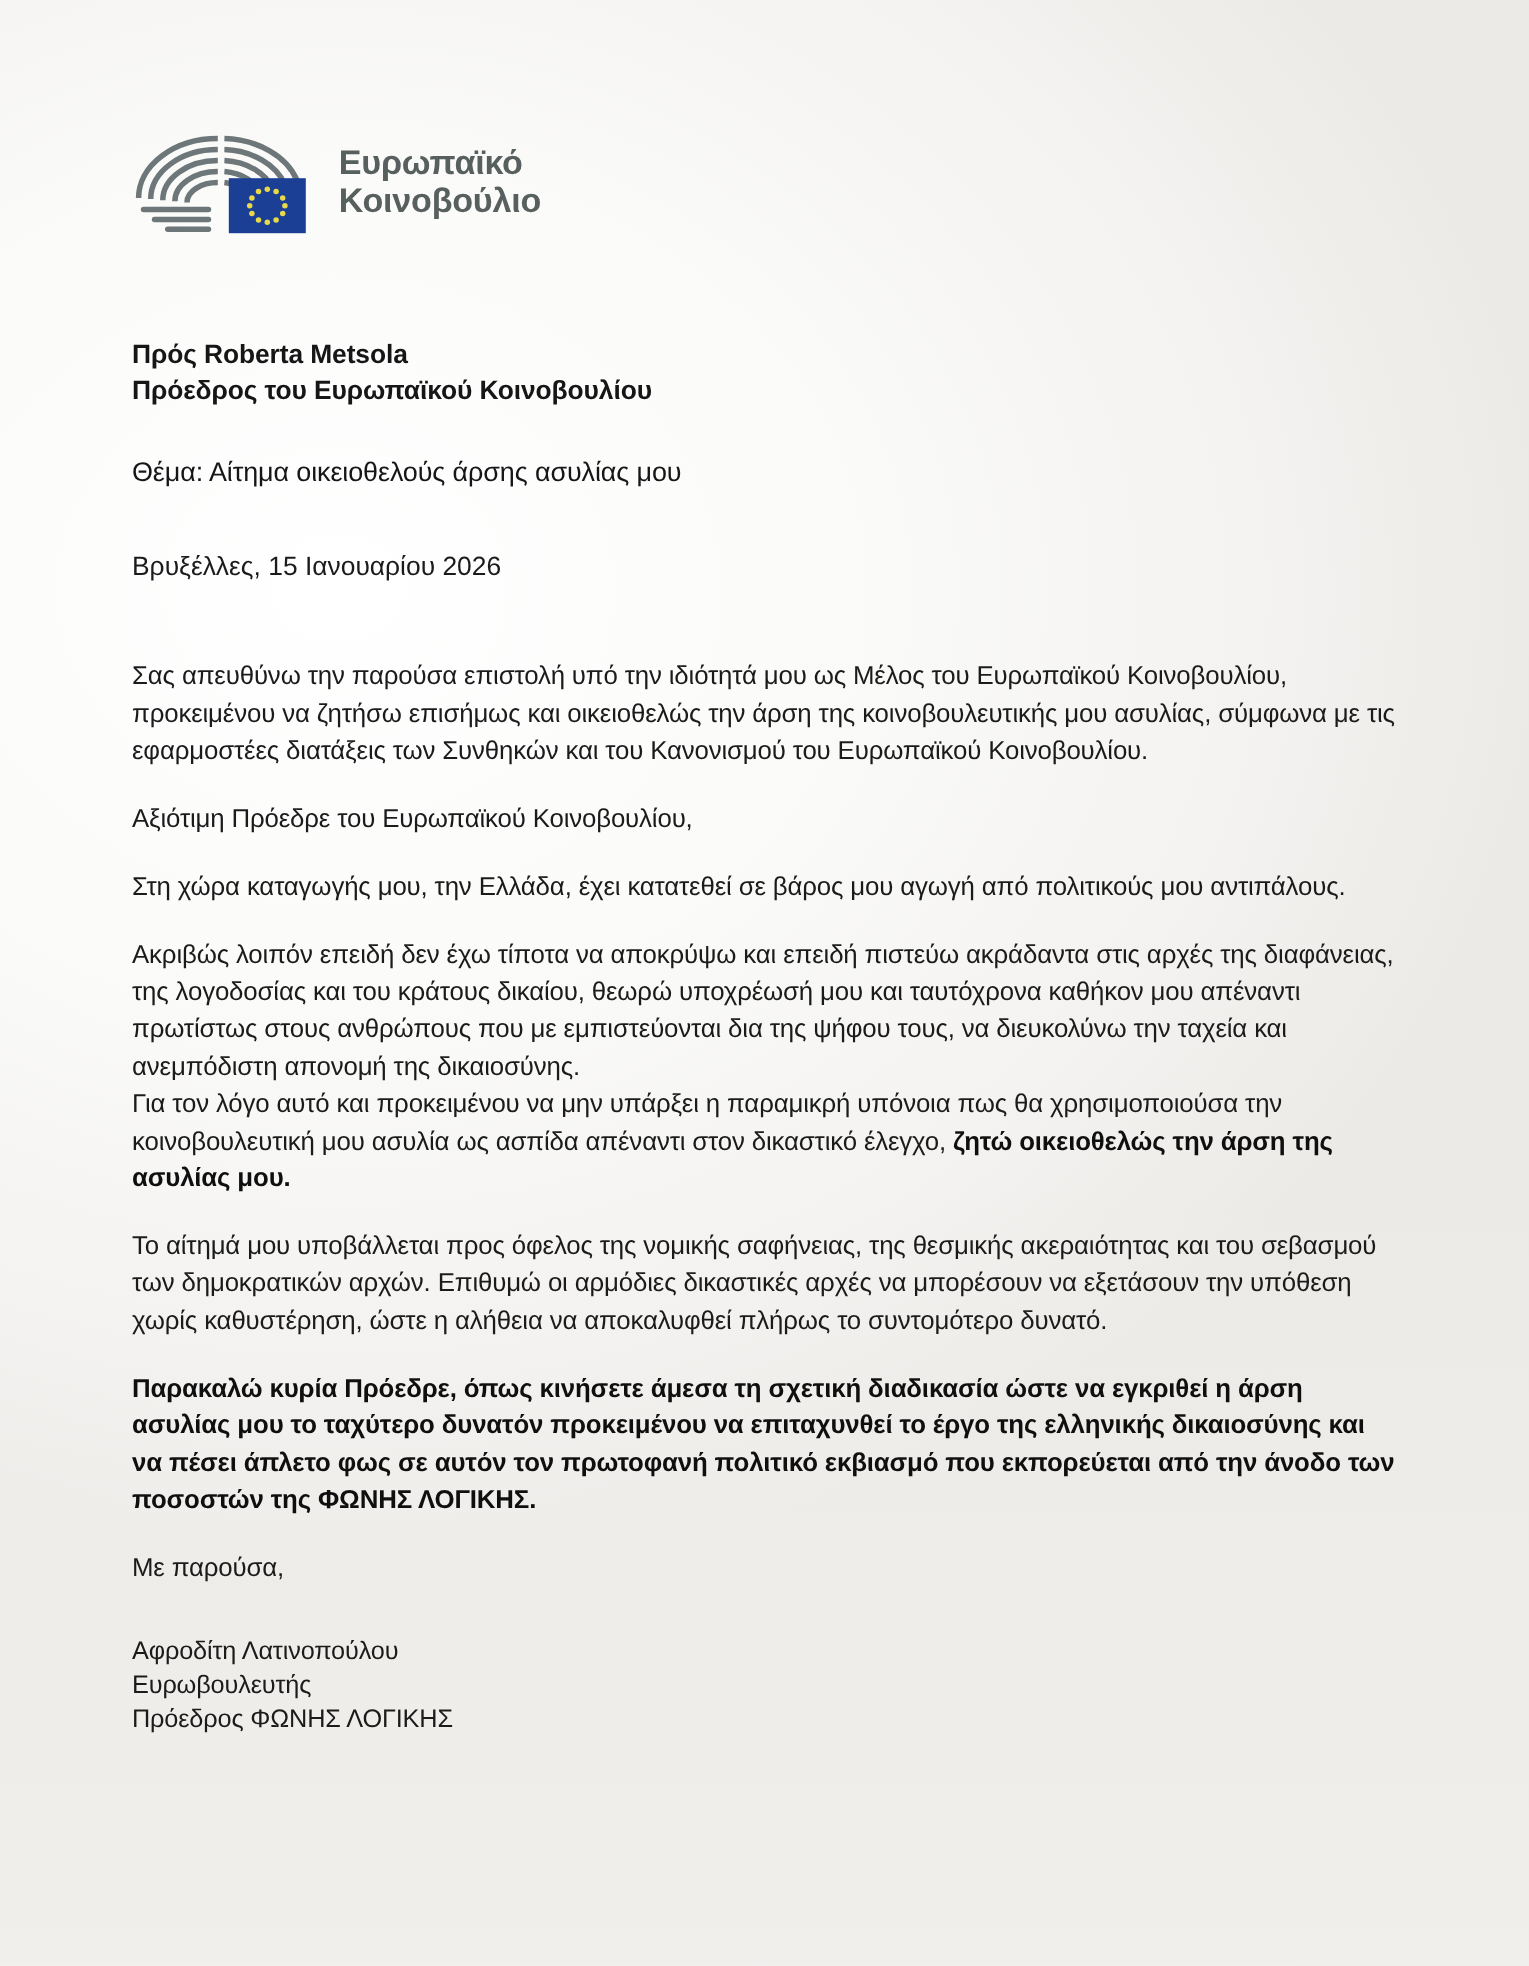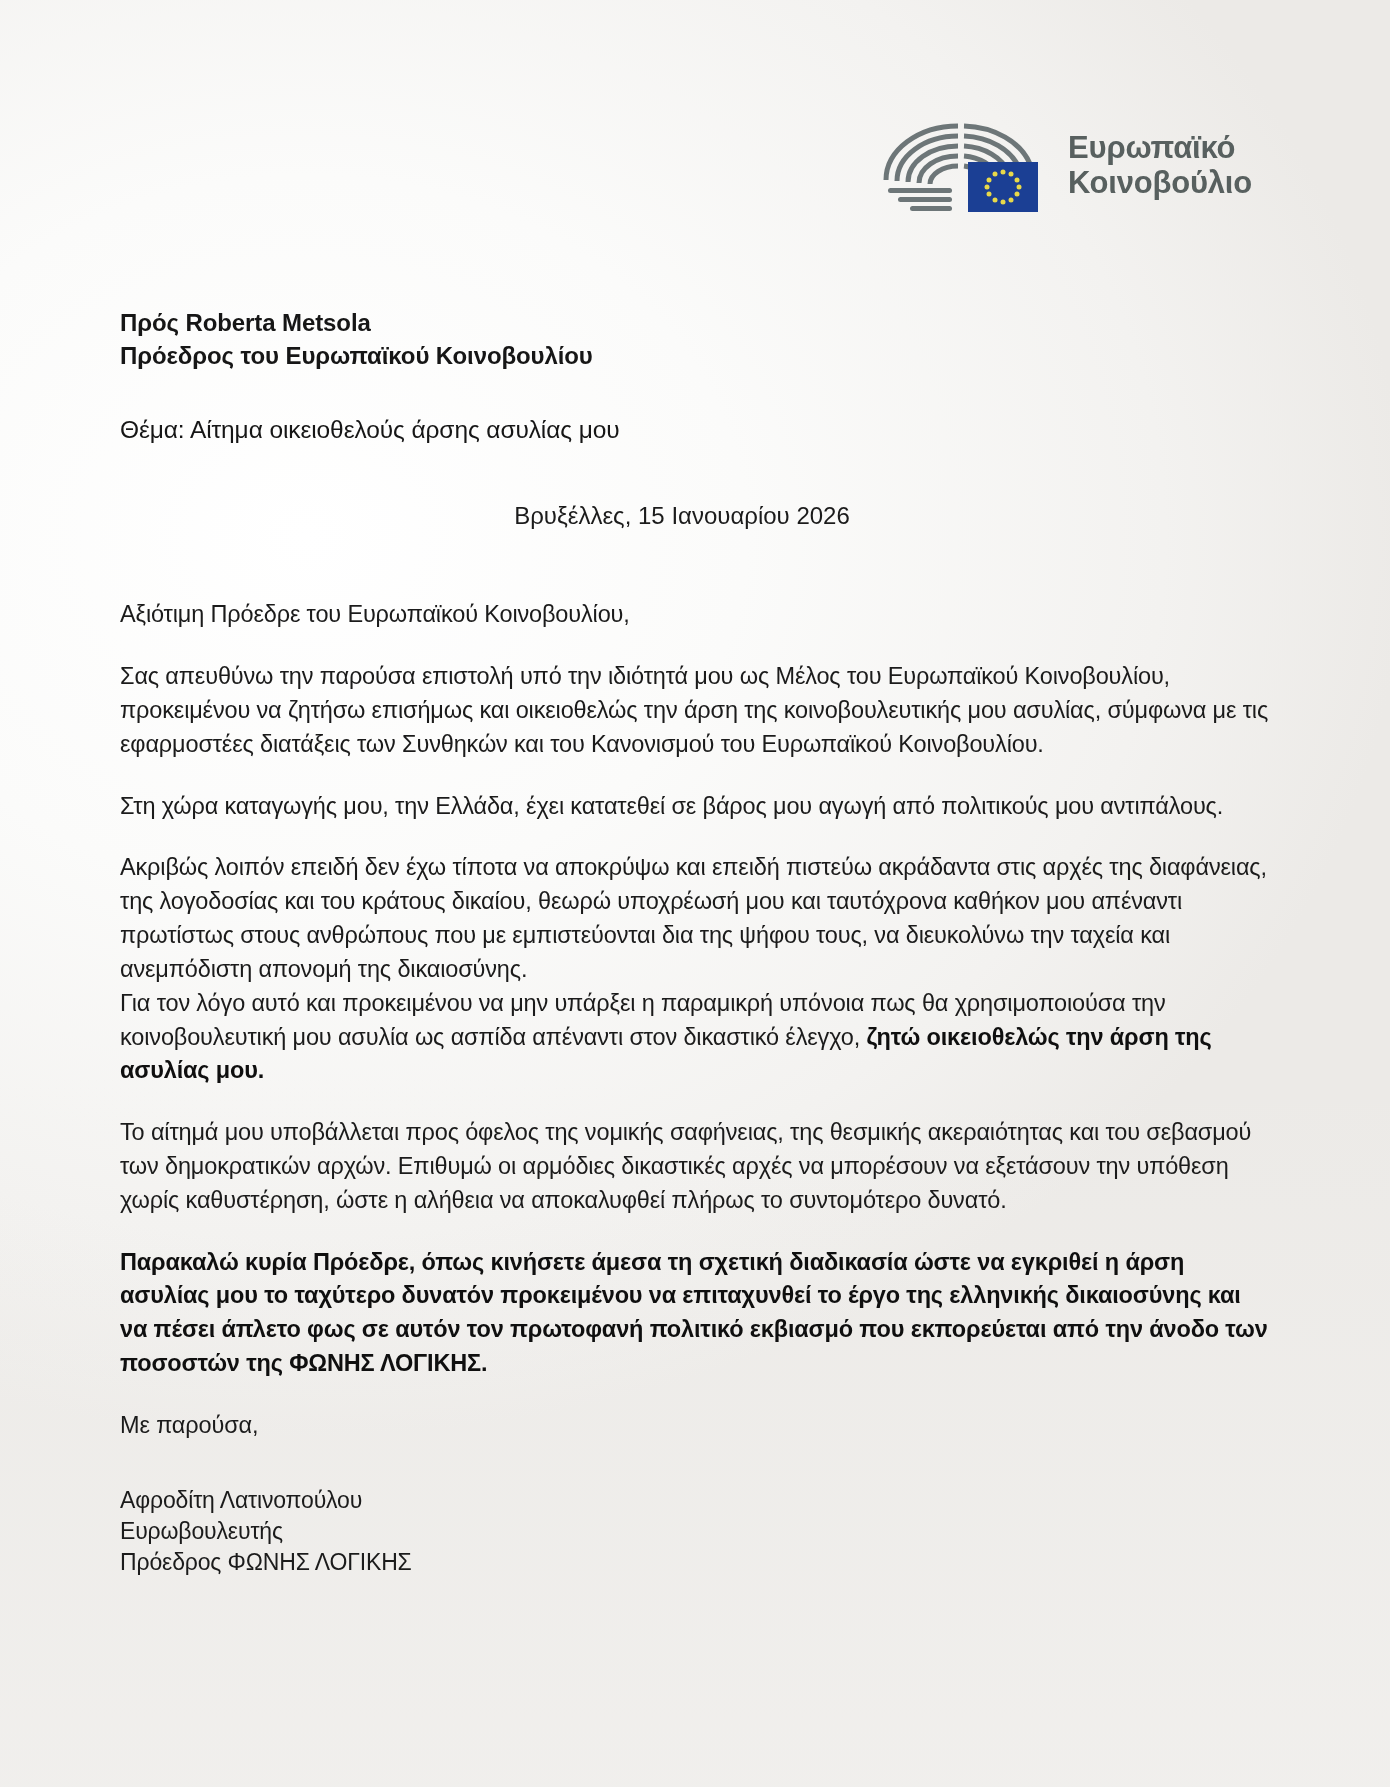--- a/index.html
+++ b/index.html
@@ -35,21 +35,20 @@
 
   .content {
     position: relative;
     z-index: 2;
     padding: 0 120px;
   }
 
   
   .logo-block {
     display: flex;
-    justify-content: flex-end;
     align-items: center;
     padding-top: 118px;
     padding-right: 18px;
   }
   .logo {
     display: flex;
     align-items: center;
     gap: 18px;
   }
   .logo-mark {
@@ -79,21 +78,21 @@
   }
   .subject {
     margin-top: 44px;
     font-weight: normal;
     font-size: 24.5px;
     color: #161616;
     letter-spacing: -0.1px;
   }
   .date-line {
     margin-top: 58px;
-    text-align: center;
+    text-align: left;
     padding-right: 26px;
     font-size: 24px;
     color: #1b1b1b;
   }
 
   
   .body-text {
     margin-top: 68px;
     font-size: 23.5px;
     line-height: 1.44;
@@ -186,23 +185,23 @@
       <div>Πρός Roberta Metsola</div>
       <div>Πρόεδρος του Ευρωπαϊκού Κοινοβουλίου</div>
     </div>
 
     <div class="subject">Θέμα: Αίτημα οικειοθελούς άρσης ασυλίας μου</div>
 
     <div class="date-line">Βρυξέλλες, 15 Ιανουαρίου 2026</div>
 
     <div class="body-text">
 
+      <p>Σας απευθύνω την παρούσα επιστολή υπό την ιδιότητά μου ως Μέλος του Ευρωπαϊκού Κοινοβουλίου, προκειμένου να ζητήσω επισήμως και οικειοθελώς την άρση της κοινοβουλευτικής μου ασυλίας, σύμφωνα με τις εφαρμοστέες διατάξεις των Συνθηκών και του Κανονισμού του Ευρωπαϊκού Κοινοβουλίου.</p>
+
       <p>Αξιότιμη Πρόεδρε του Ευρωπαϊκού Κοινοβουλίου,</p>
-
-      <p>Σας απευθύνω την παρούσα επιστολή υπό την ιδιότητά μου ως Μέλος του Ευρωπαϊκού Κοινοβουλίου, προκειμένου να ζητήσω επισήμως και οικειοθελώς την άρση της κοινοβουλευτικής μου ασυλίας, σύμφωνα με τις εφαρμοστέες διατάξεις των Συνθηκών και του Κανονισμού του Ευρωπαϊκού Κοινοβουλίου.</p>
 
       <p>Στη χώρα καταγωγής μου, την Ελλάδα, έχει κατατεθεί σε βάρος μου αγωγή από πολιτικούς μου αντιπάλους.</p>
 
 
       <p class="tight">Ακριβώς λοιπόν επειδή δεν έχω τίποτα να αποκρύψω και επειδή πιστεύω ακράδαντα στις αρχές της διαφάνειας, της λογοδοσίας και του κράτους δικαίου, θεωρώ υποχρέωσή μου και ταυτόχρονα καθήκον μου απέναντι πρωτίστως στους ανθρώπους που με εμπιστεύονται δια της ψήφου τους, να διευκολύνω την ταχεία και ανεμπόδιστη απονομή της δικαιοσύνης.</p>
 
       <p><span>Για τον λόγο αυτό και προκειμένου να μην υπάρξει η παραμικρή υπόνοια πως θα χρησιμοποιούσα την κοινοβουλευτική μου ασυλία ως ασπίδα απέναντι στον δικαστικό έλεγχο, </span><b>ζητώ οικειοθελώς την άρση της ασυλίας μου.</b></p>
 
       <p>Το αίτημά μου υποβάλλεται προς όφελος της νομικής σαφήνειας, της θεσμικής ακεραιότητας και του σεβασμού των δημοκρατικών αρχών. Επιθυμώ οι αρμόδιες δικαστικές αρχές να μπορέσουν να εξετάσουν την υπόθεση χωρίς καθυστέρηση, ώστε η αλήθεια να αποκαλυφθεί πλήρως το συντομότερο δυνατό.</p>
 

